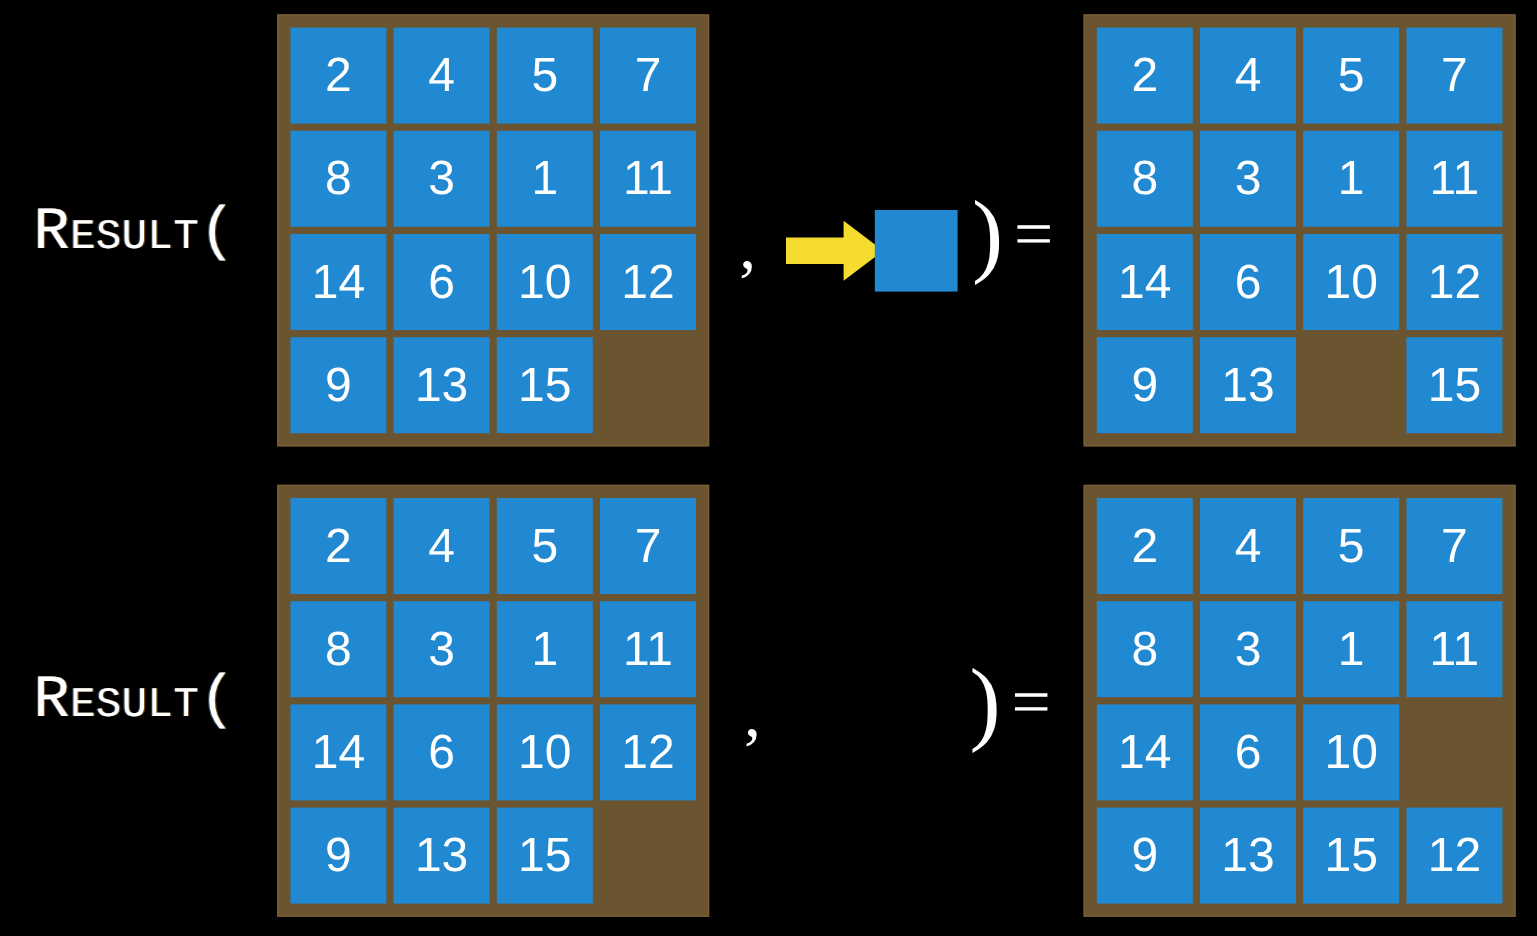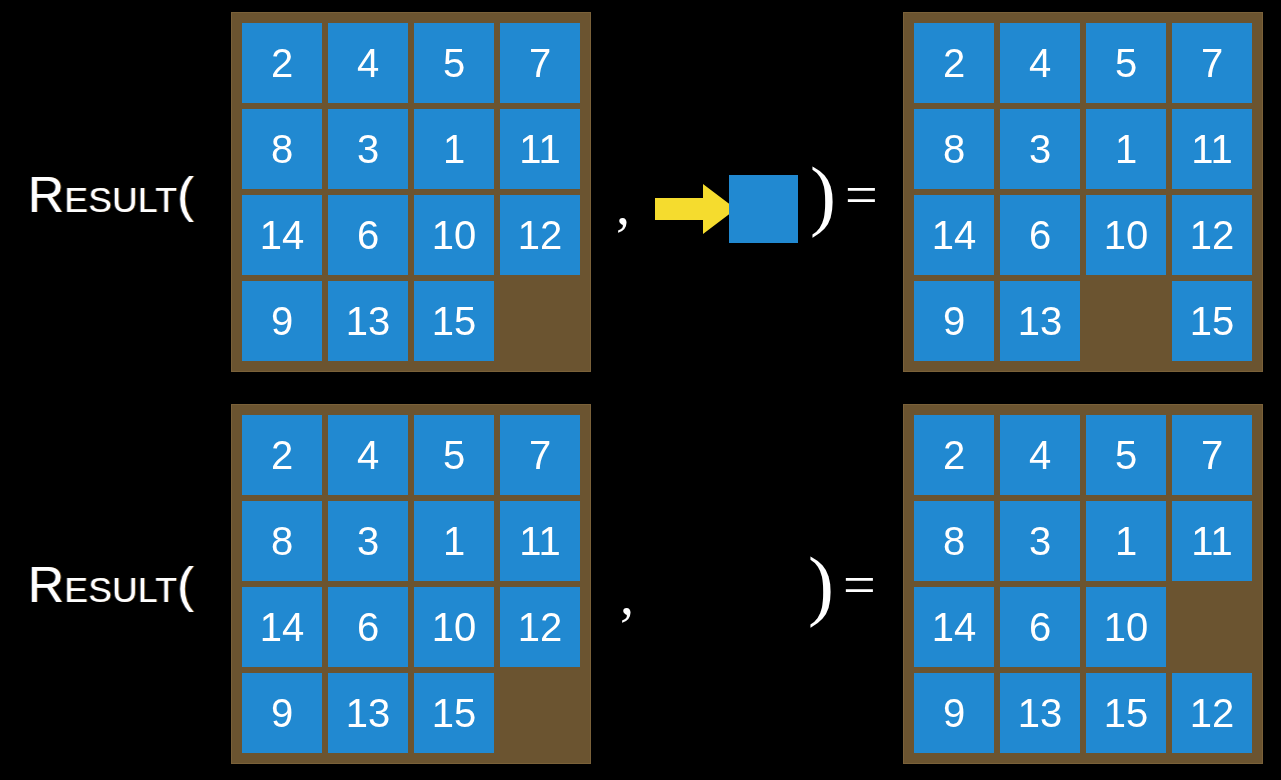--- a/index.html
+++ b/index.html
@@ -30,21 +30,21 @@
   .eq-row.row-top    { top: 0px; }
   .eq-row.row-bottom { top: 390px; }
 
   
   .result-label {
     position: absolute;
     left: 28px;
     top: 50%;
     transform: translateY(-50%);
     color: #ffffff;
-    font-family: Liberation Sans, sans-serif;
+    font-family: Liberation Mono, monospace;
     font-size: 50px;
     font-variant: small-caps;
     letter-spacing: 0.5px;
     white-space: nowrap;
     line-height: 1;
     text-shadow: 1px 0 0 rgba(255,170,60,0.45), -1px 0 0 rgba(120,170,230,0.45);
   }
 
   
   .punct {

